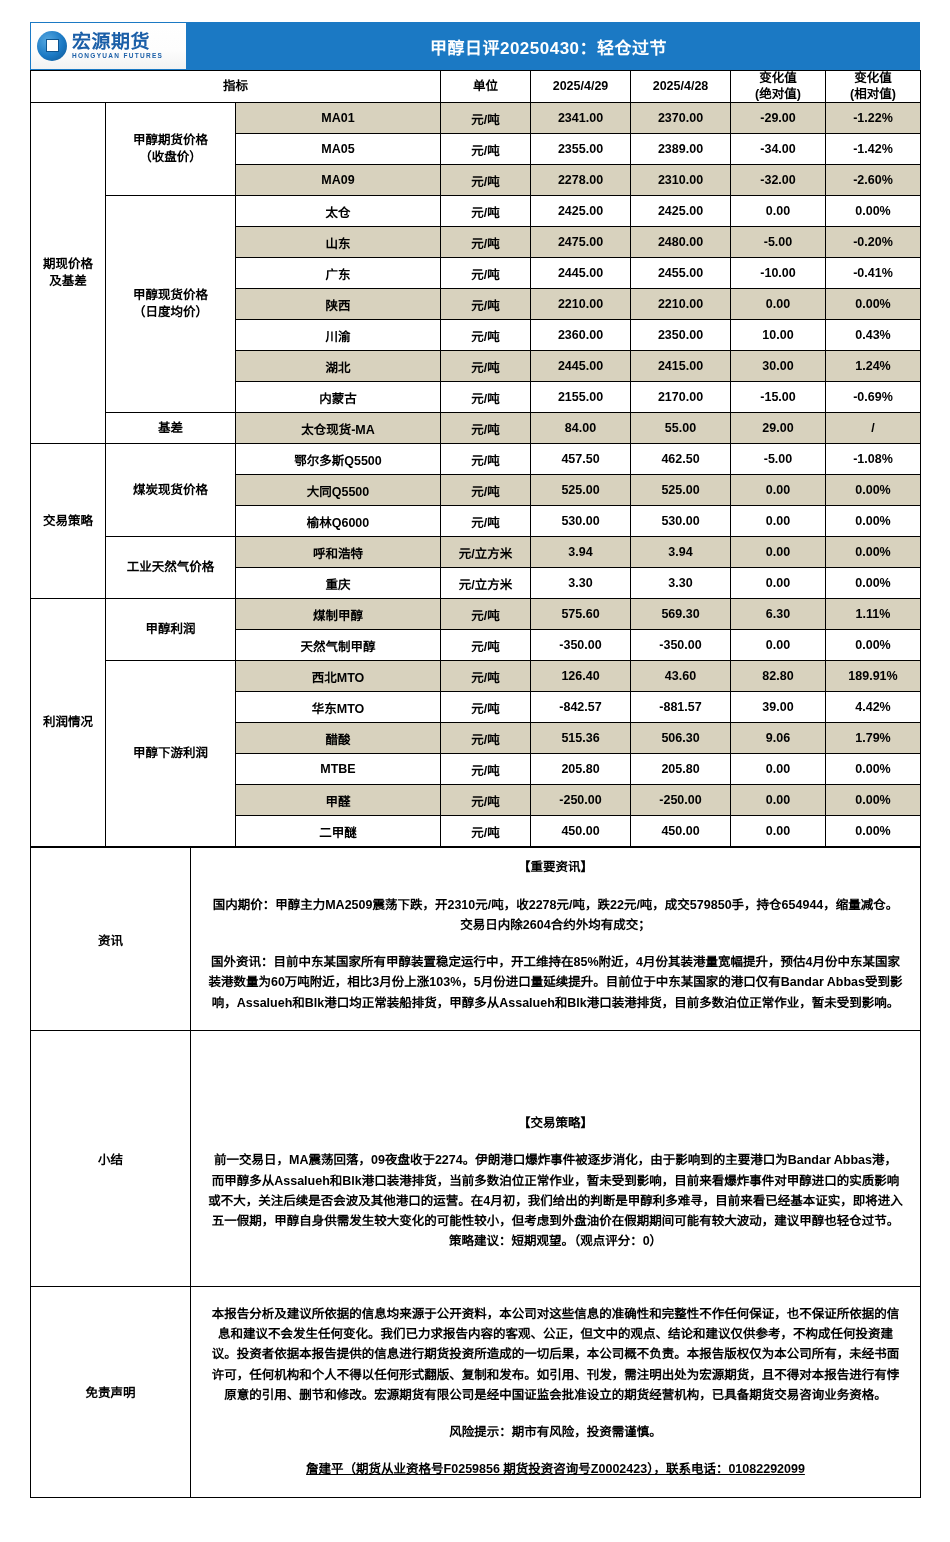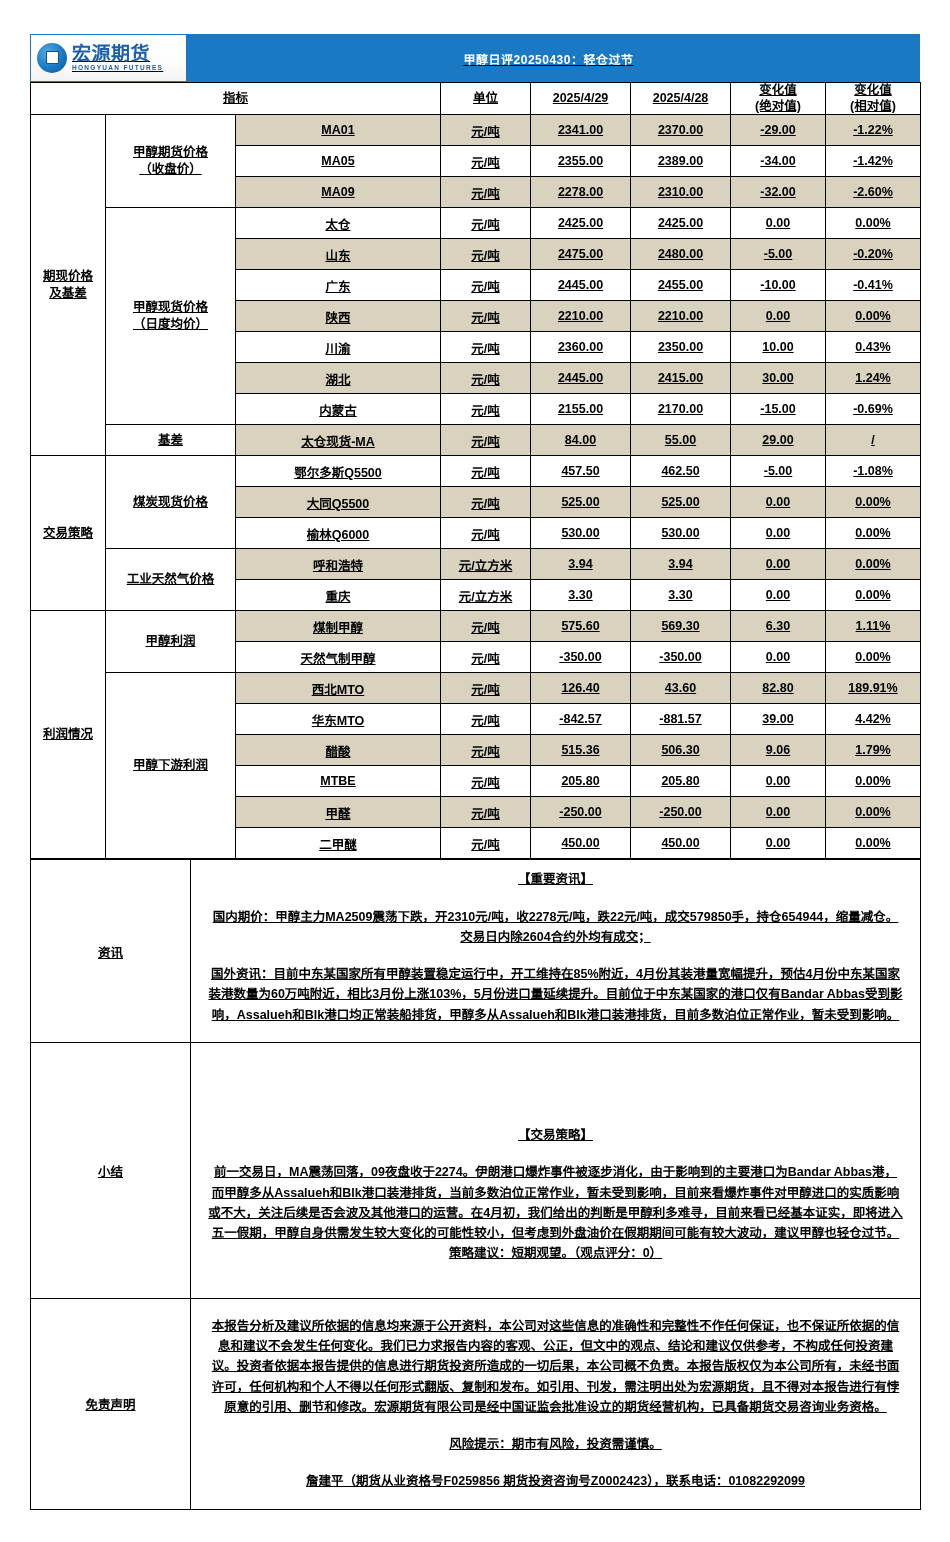--- a/index.html
+++ b/index.html
@@ -16,23 +16,22 @@
   }
   #page {
     position: relative;
     width: 950px;
     height: 1542px;
     background: #ffffff;
   }
   #report {
     position: absolute;
     left: 30px;
-    top: 34px;
+    top: 22px;
     width: 890px;
-    text-decoration: underline;
   }
 
   
   .titlebar {
     display: flex;
     align-items: stretch;
     background: #1b79c4;
     height: 48px;
     border: 1px solid #1b79c4;
     box-sizing: border-box;
@@ -83,21 +82,21 @@
     color: #1b5fa8;
     letter-spacing: 1.3px;
     margin-top: 2px;
   }
   .title-text {
     flex: 1 1 auto;
     display: flex;
     align-items: center;
     justify-content: center;
     color: #ffffff;
-    font-size: 12px;
+    font-size: 17px;
     font-weight: bold;
     letter-spacing: 0.5px;
     padding-right: 8px;
   }
 
   
   table.grid {
     border-collapse: collapse;
     width: 890px;
     table-layout: fixed;

